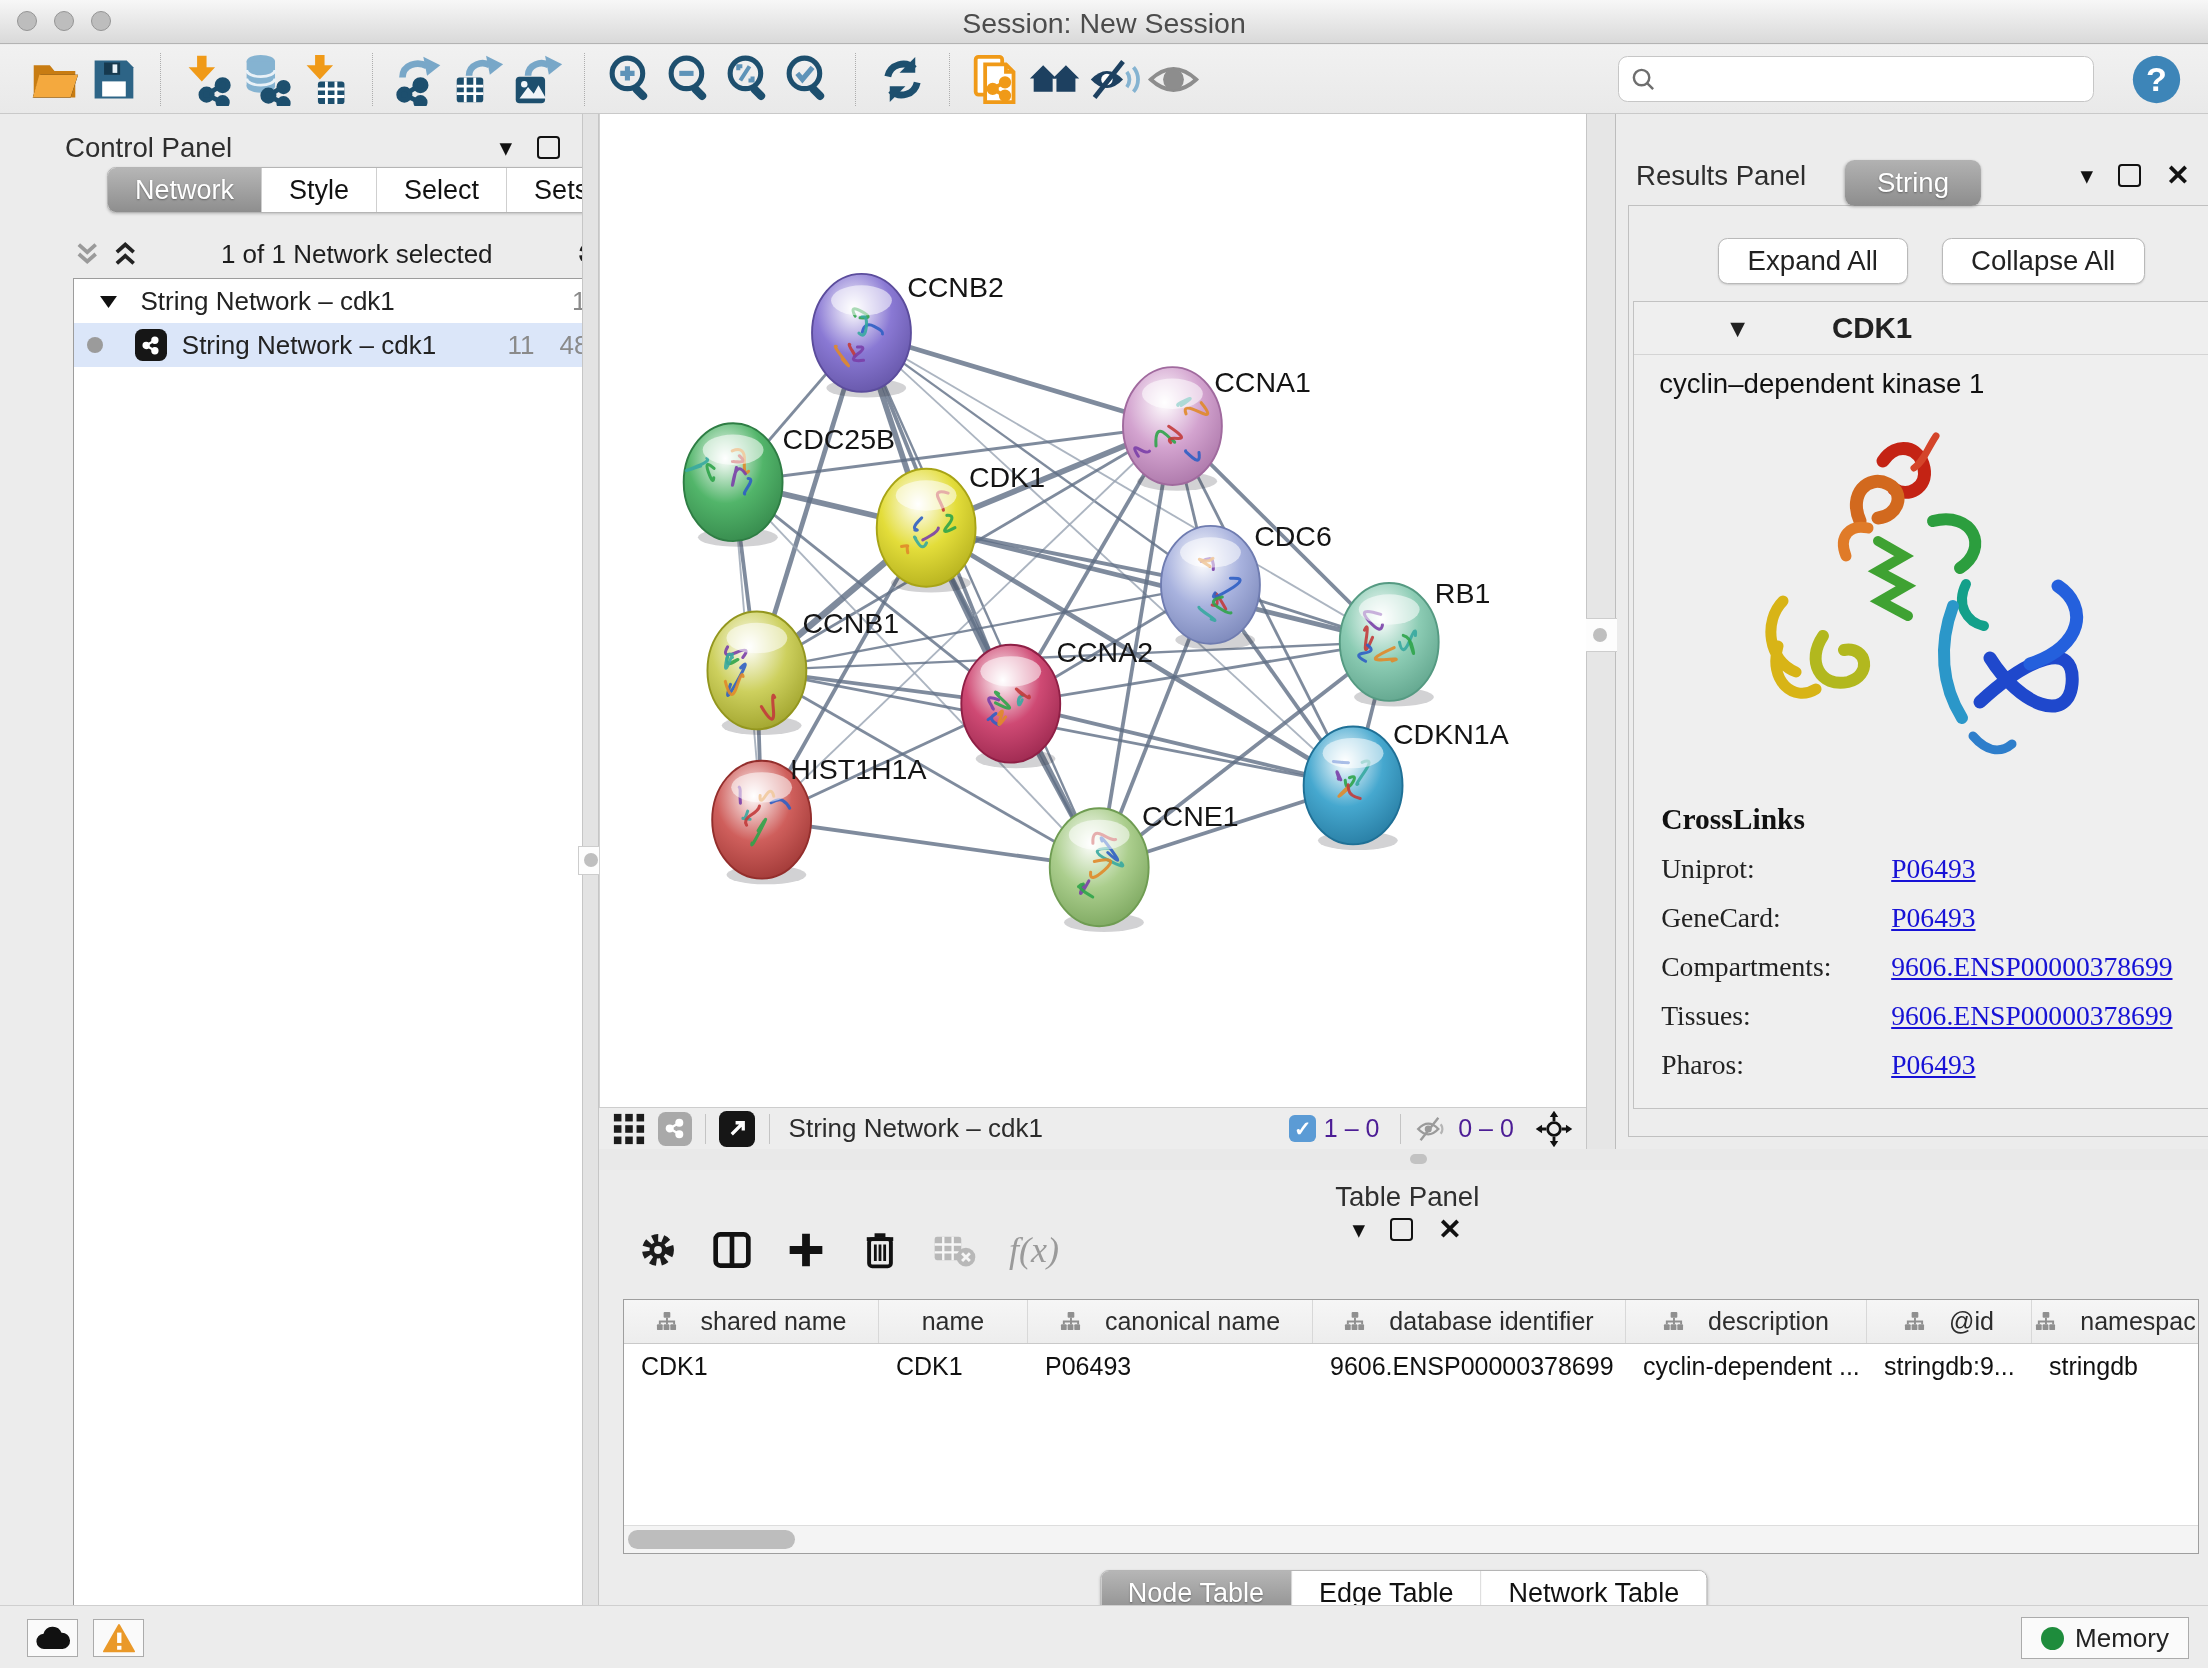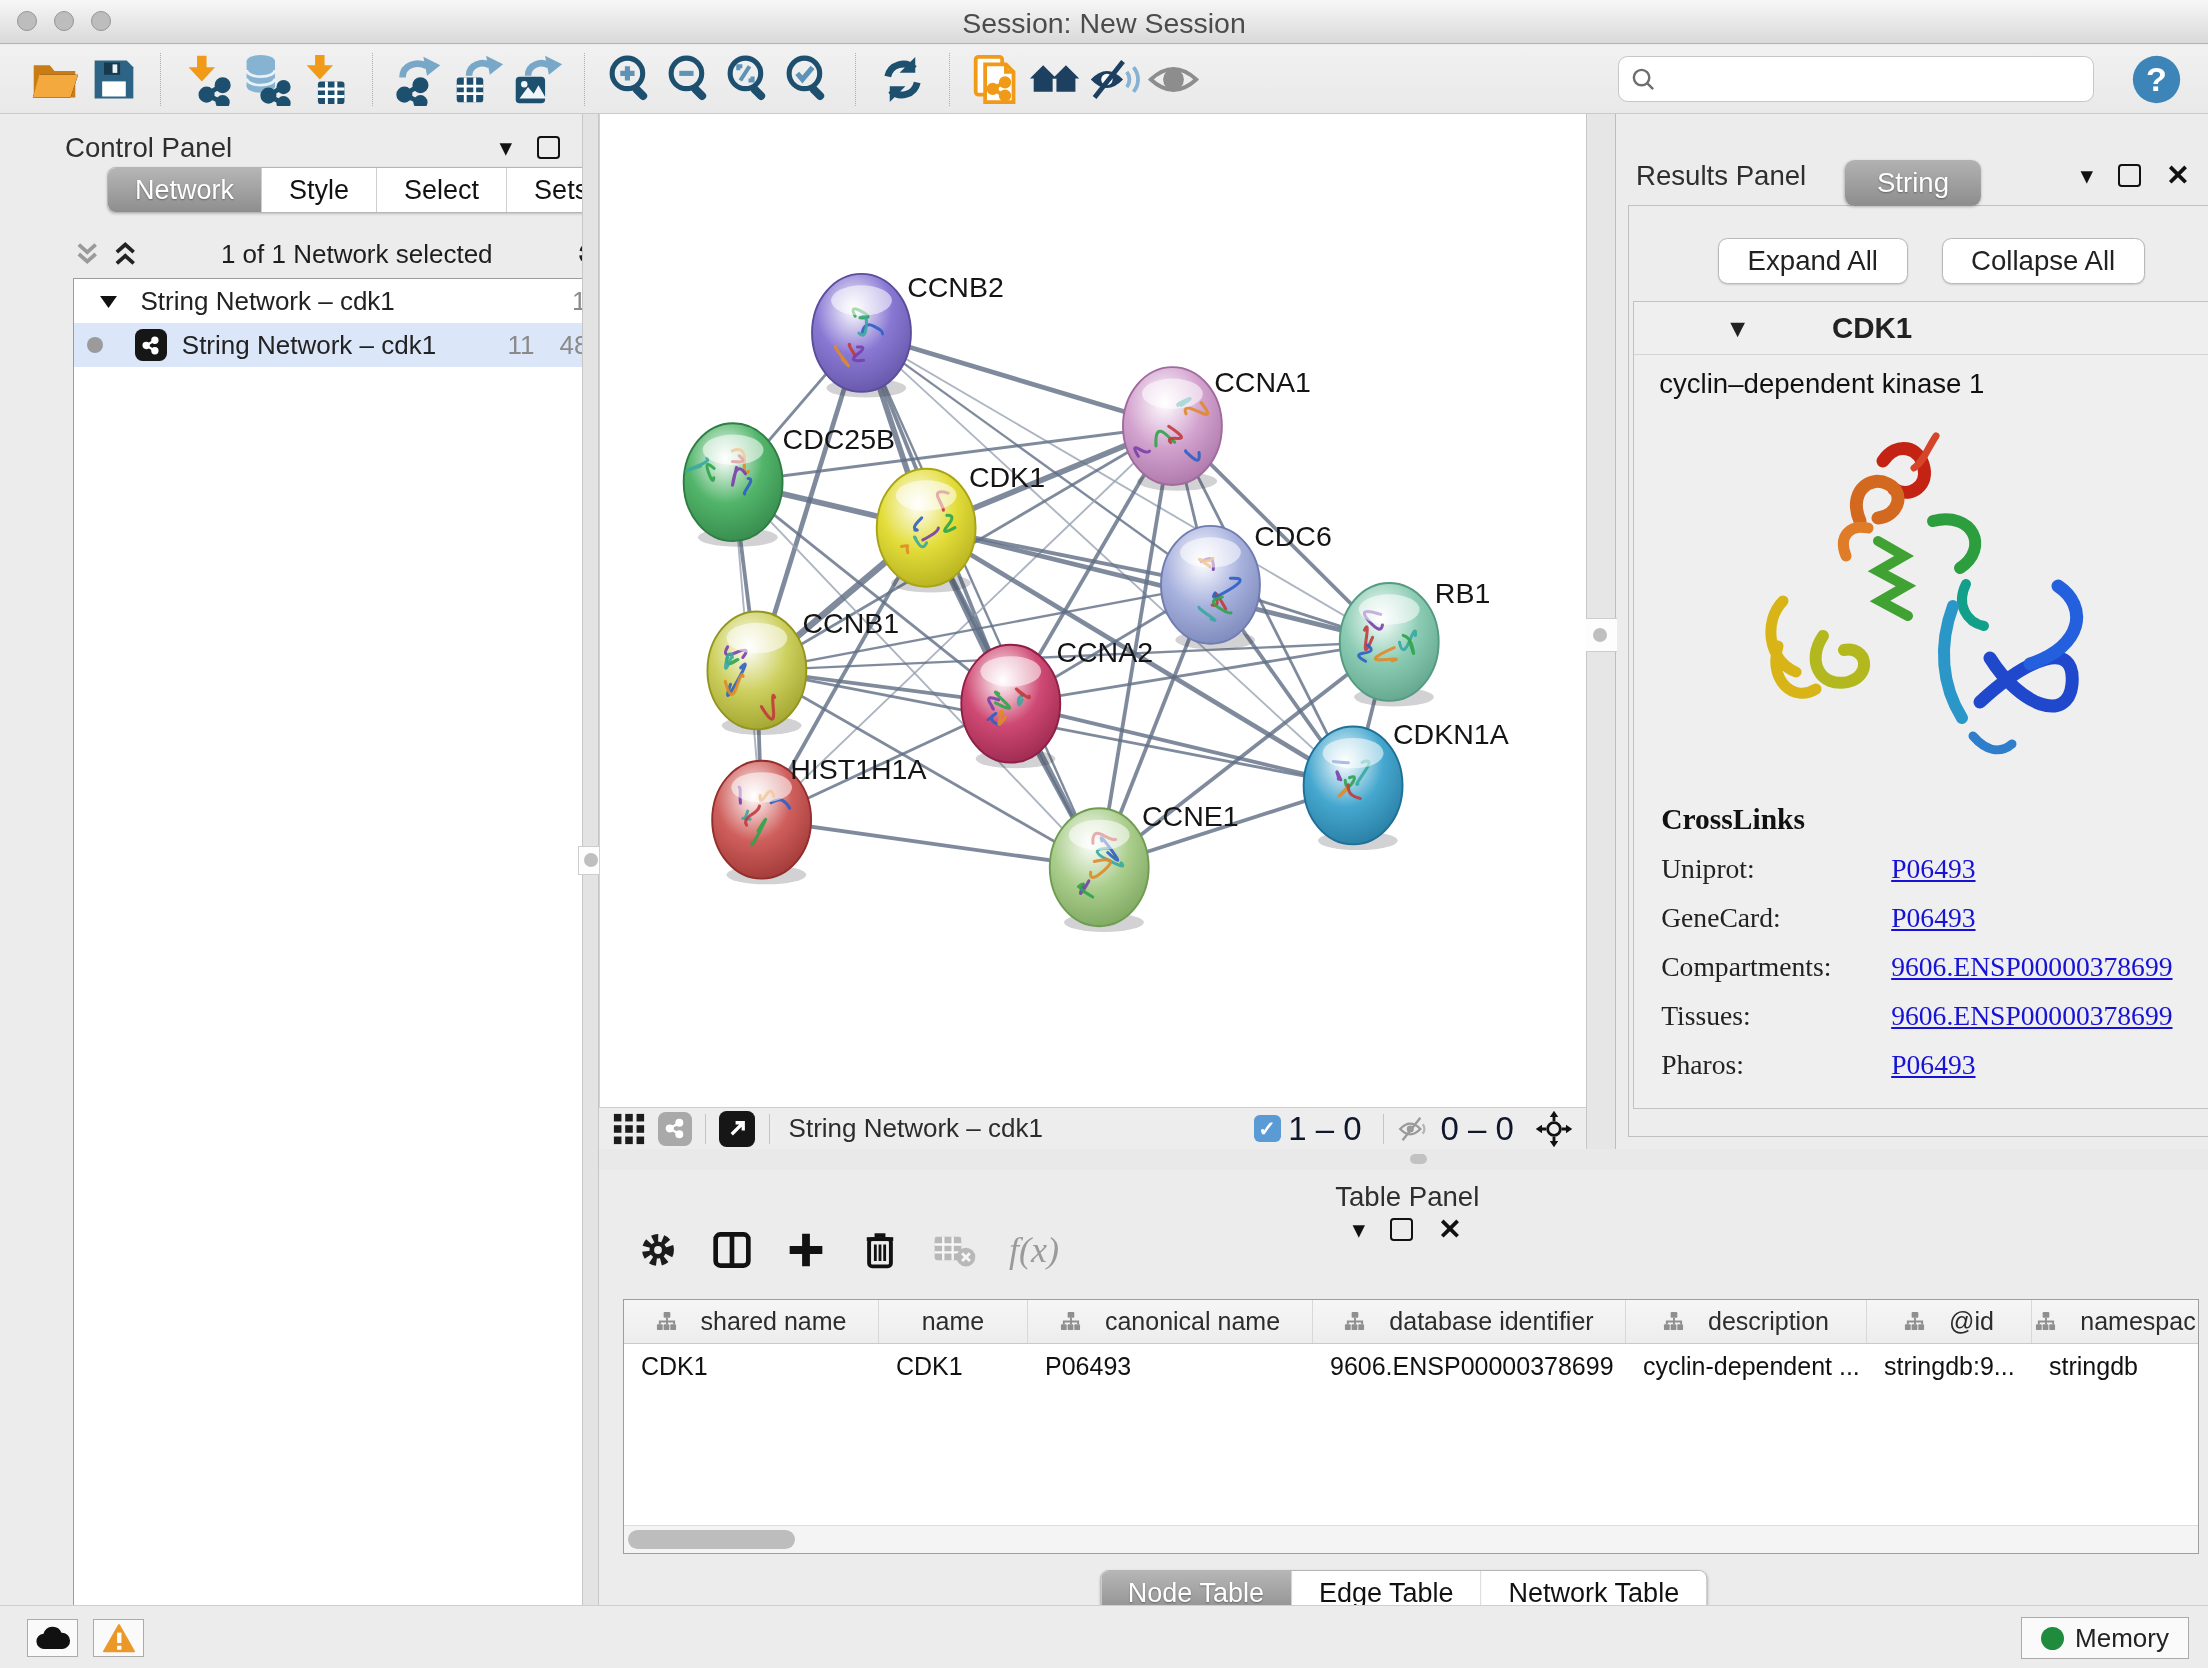--- a/index.html
+++ b/index.html
@@ -67,21 +67,21 @@
   .hsplit { position:absolute; left:599px; top:1149px; width:1609px; height:21px; background:#e9e9e9; }
   .hsplit .pill { position:absolute; left:811px; top:4.8px; width:17px; height:10.5px;
     border-radius:5.7px; background:#c2c2c2; }
   
   .netcanvas { position:absolute; left:599px; top:114px; width:987px; height:993px;
     background:#ffffff; border-left:1px solid #d2d2d2; }
   .netbar { position:absolute; left:599px; top:1107px; width:987px; height:42px;
     background:#ededed; border-top:1px solid #cdcdcd; display:flex; align-items:center; padding:0 13.3px; }
   .netbar .nsep { width:0; height:30px; border-left:1px solid #c4c4c4; margin:0 13.3px; }
   .netbar .nname { font-size:26px; color:#2c2c2c; margin-left:5.7px; }
-  .netbar .count { font-size:33px; color:#0f172a; margin:0 7.6px; }
+  .netbar .count { font-size:25px; color:#4c1d95; margin:0 7.6px; }
   .checkbox { width:27px; height:27px; background:#5b9bd5; border-radius:5.7px; color:#fff;
     font-size:21px; font-weight:bold; display:flex; align-items:center; justify-content:center; }
   .grayshare { width:34px; height:34px; background:#a9a9a9; border-radius:7.6px;
     display:flex; align-items:center; justify-content:center; }
   .blackgoto { width:36px; height:36px; background:#161616; border-radius:7.6px;
     display:flex; align-items:center; justify-content:center; }
   
   .rpanel { position:absolute; left:1617px; top:114px; width:592px; height:1035px; background:#ececec; }
   .rpanel-head { position:absolute; left:19px; top:17px; right:19px; display:flex; justify-content:space-between; align-items:center;margin-top:28px; }
   .stringtab { position:absolute; left:50%; transform:translateX(-50%); top:46px;

